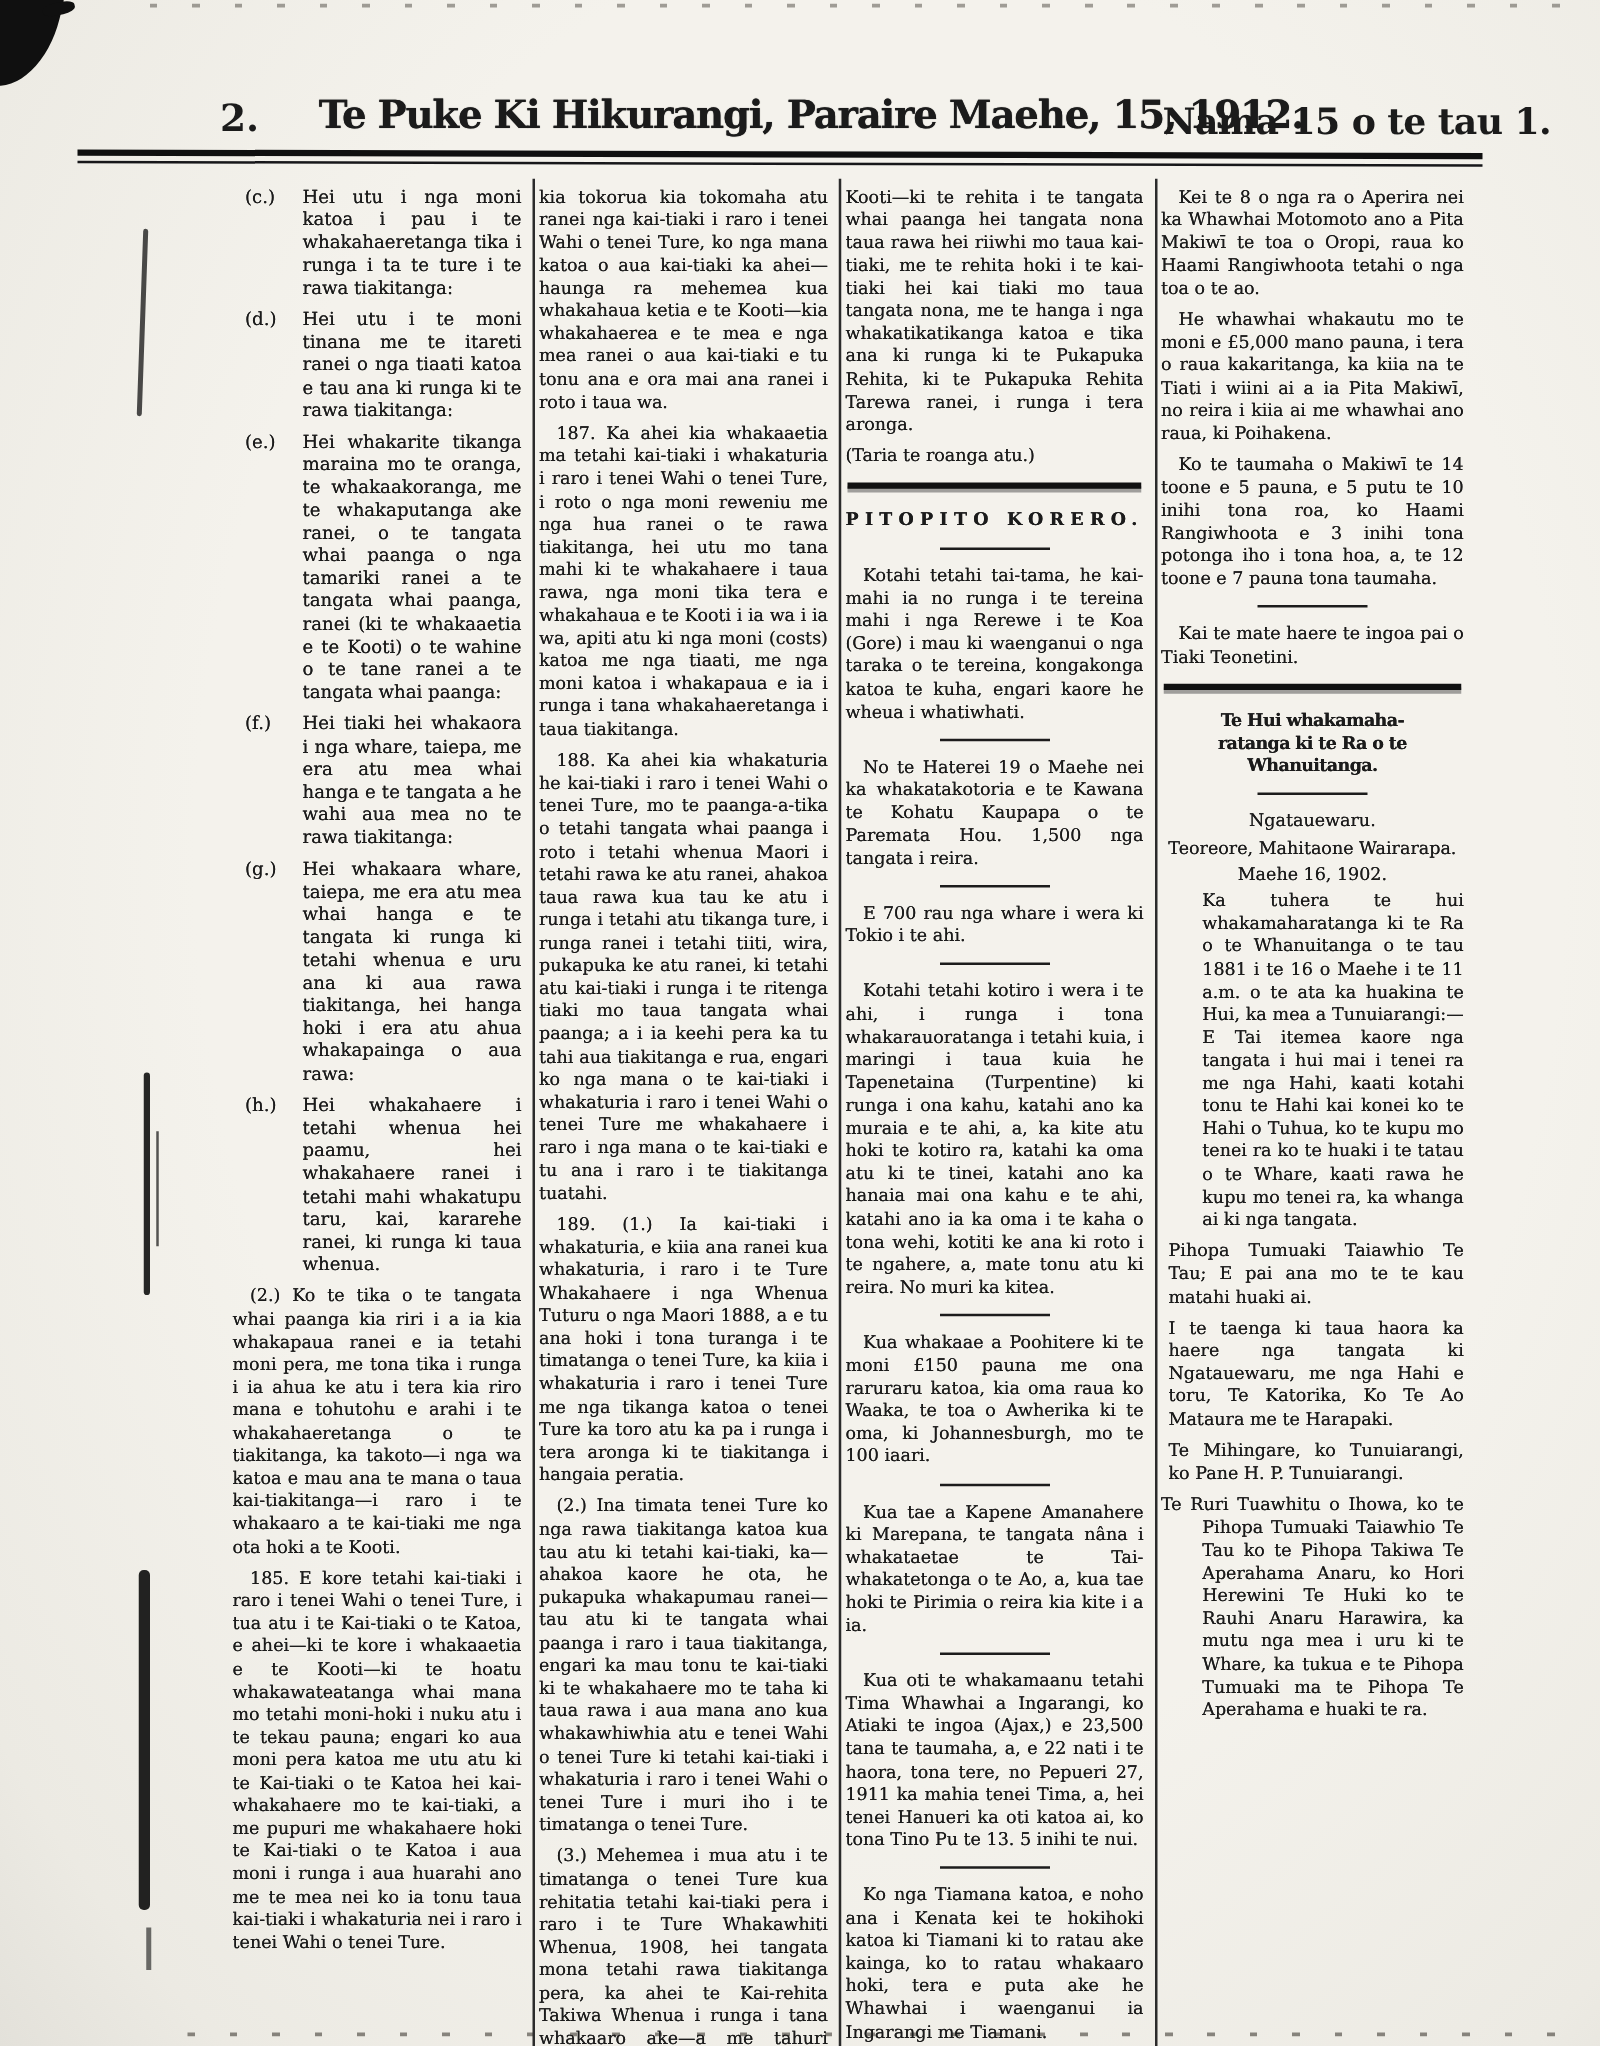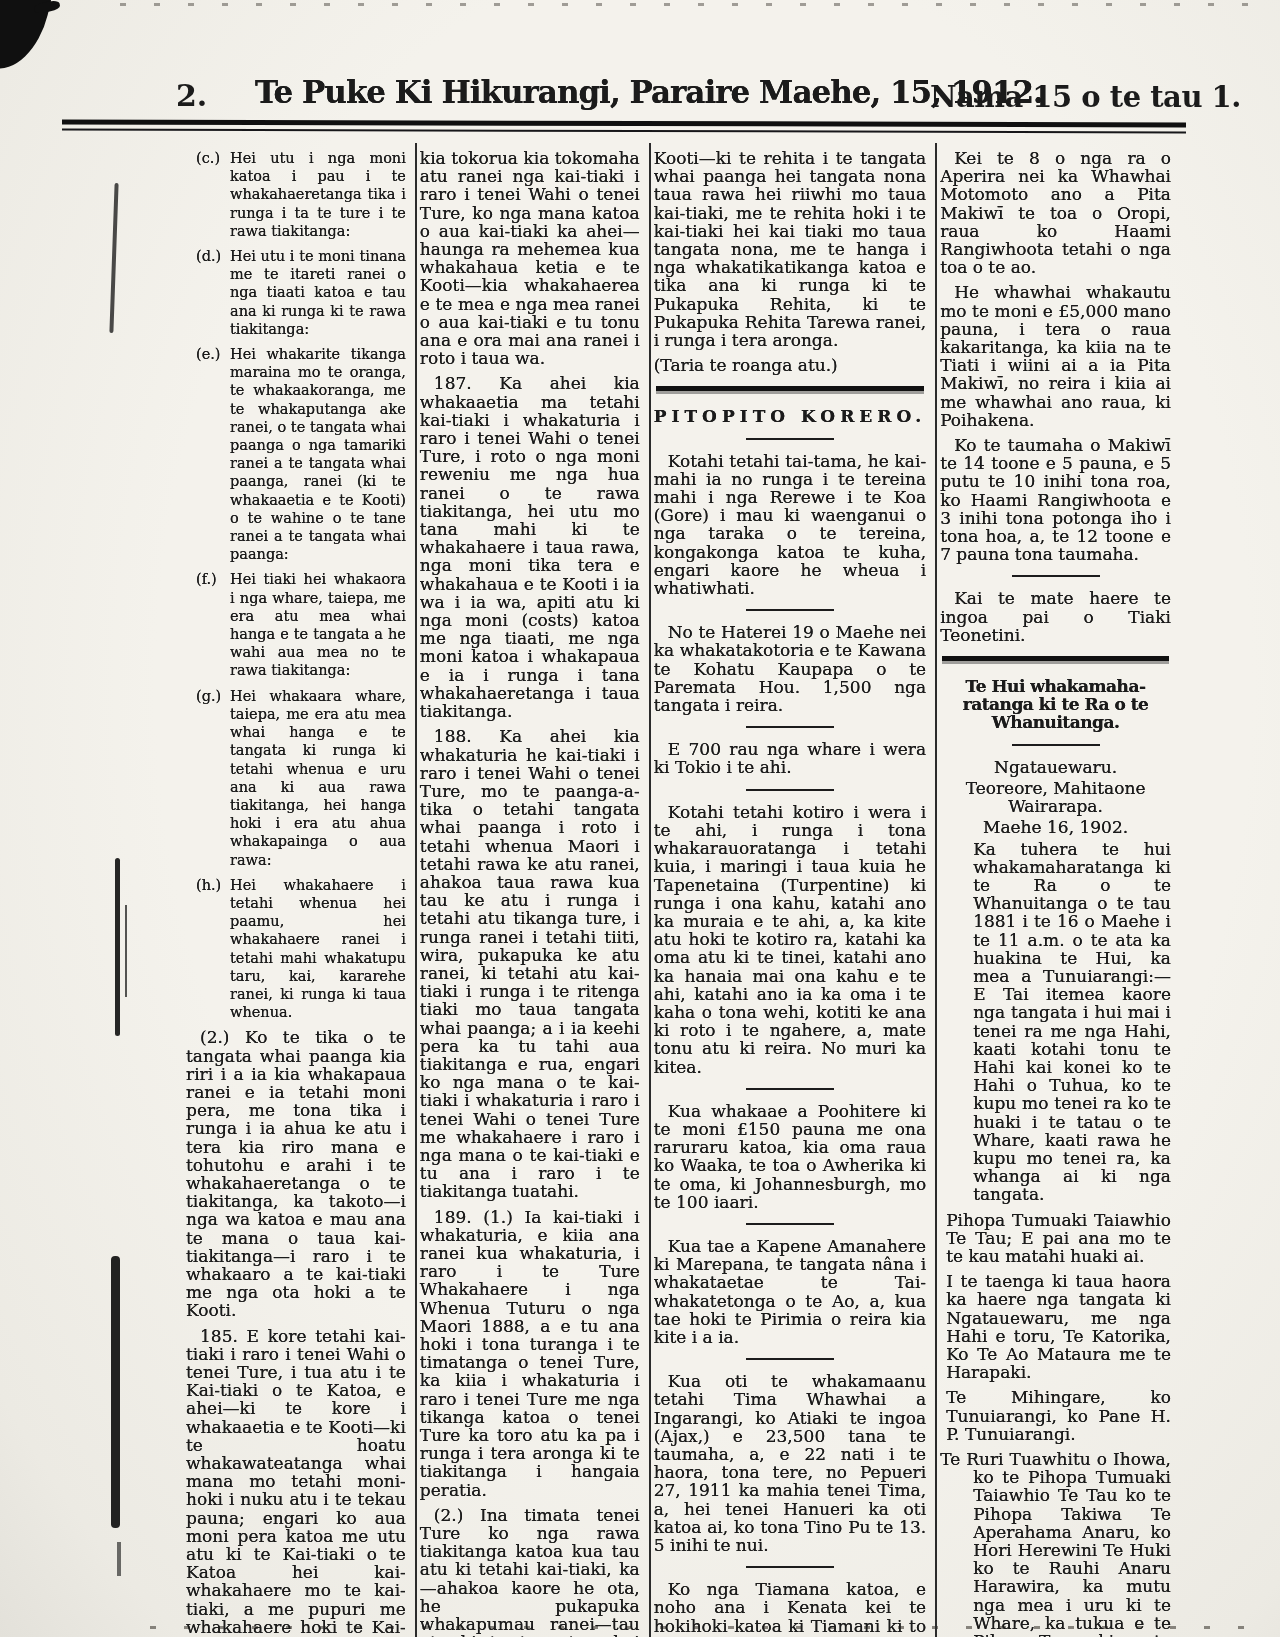--- a/index.html
+++ b/index.html
@@ -28,30 +28,30 @@
     border-top:5px solid #101010;border-bottom:2px solid #17171a;
     transform:rotate(.15deg);
   }
   
   .columns{
     position:absolute;left:183px;top:143px;width:988px;
     display:grid;grid-template-columns:repeat(4,1fr);
   }
   .col{padding:6px 9px 0 3px;border-right:2px solid #2b2b2b;}
   .col:last-child{border-right:none;padding-right:0;}
-  .col p{margin:0 0 7px 0;font-size:17px;line-height:18.2px;text-align:justify;
+  .col p{margin:0 0 7px 0;font-size:14px;line-height:18.2px;text-align:justify;
     text-shadow:0 0 .4px #222;}
   .para{text-indent:14px;}
   .para-noindent{text-indent:0;}
   .center{text-align:left;text-indent:0;}
   .byline{text-align:center !important;text-indent:0;margin-bottom:3px !important;}
   .clause{display:flex;margin:0 0 7px 0;font-size:14.5px;line-height:18.2px;
     text-shadow:0 0 .4px #222;}
   .clause-label{flex:none;width:44px;padding-left:10px;box-sizing:border-box;}
-  .clause-text{flex:1;text-align:justify;}
+  .clause-text{flex:1;text-align:justify;margin-left:12px;}
   .heading-pitopito{
     font-size:23px;font-weight:bold;letter-spacing:5px;text-align:center !important;
     text-indent:0;margin:14px 0 8px 0 !important;line-height:1.1;white-space:nowrap;
   }
   .heading-hui{
     font-size:30px;font-weight:bold;text-align:center !important;text-indent:0;
     line-height:1.18;white-space:pre-line;margin:16px 0 8px 0 !important;
     letter-spacing:-.5px;
   }
   .para-indent{margin-left:33px !important;}

